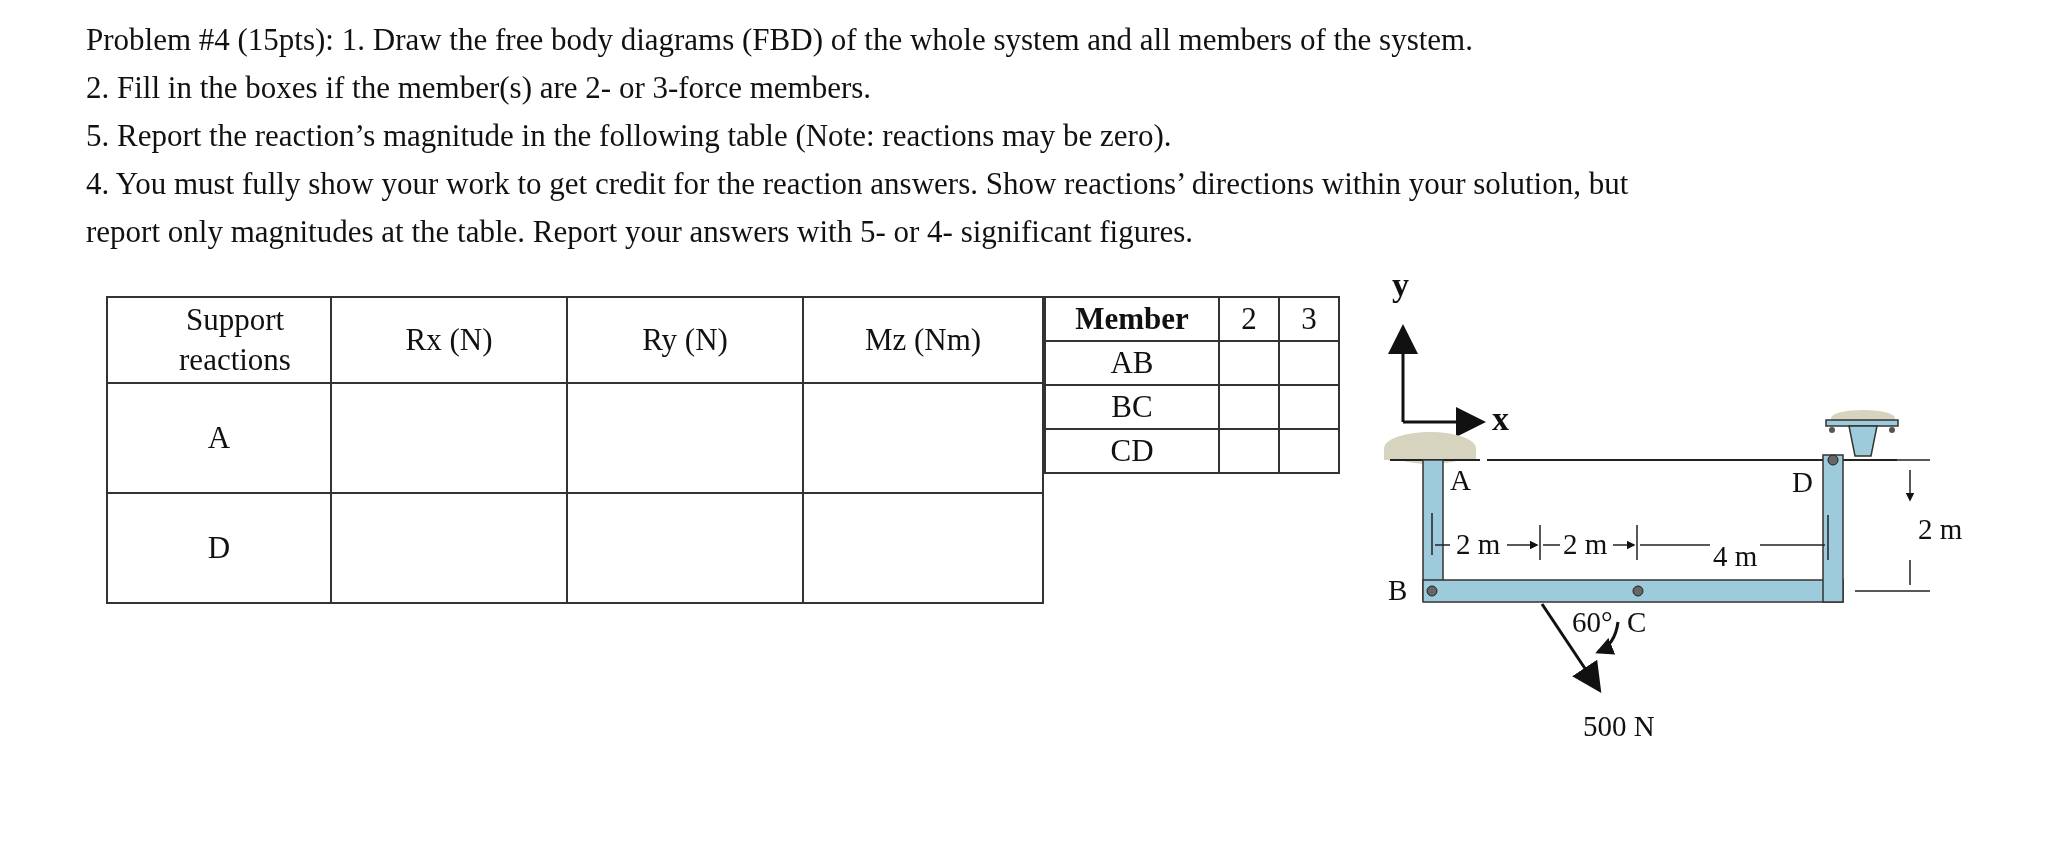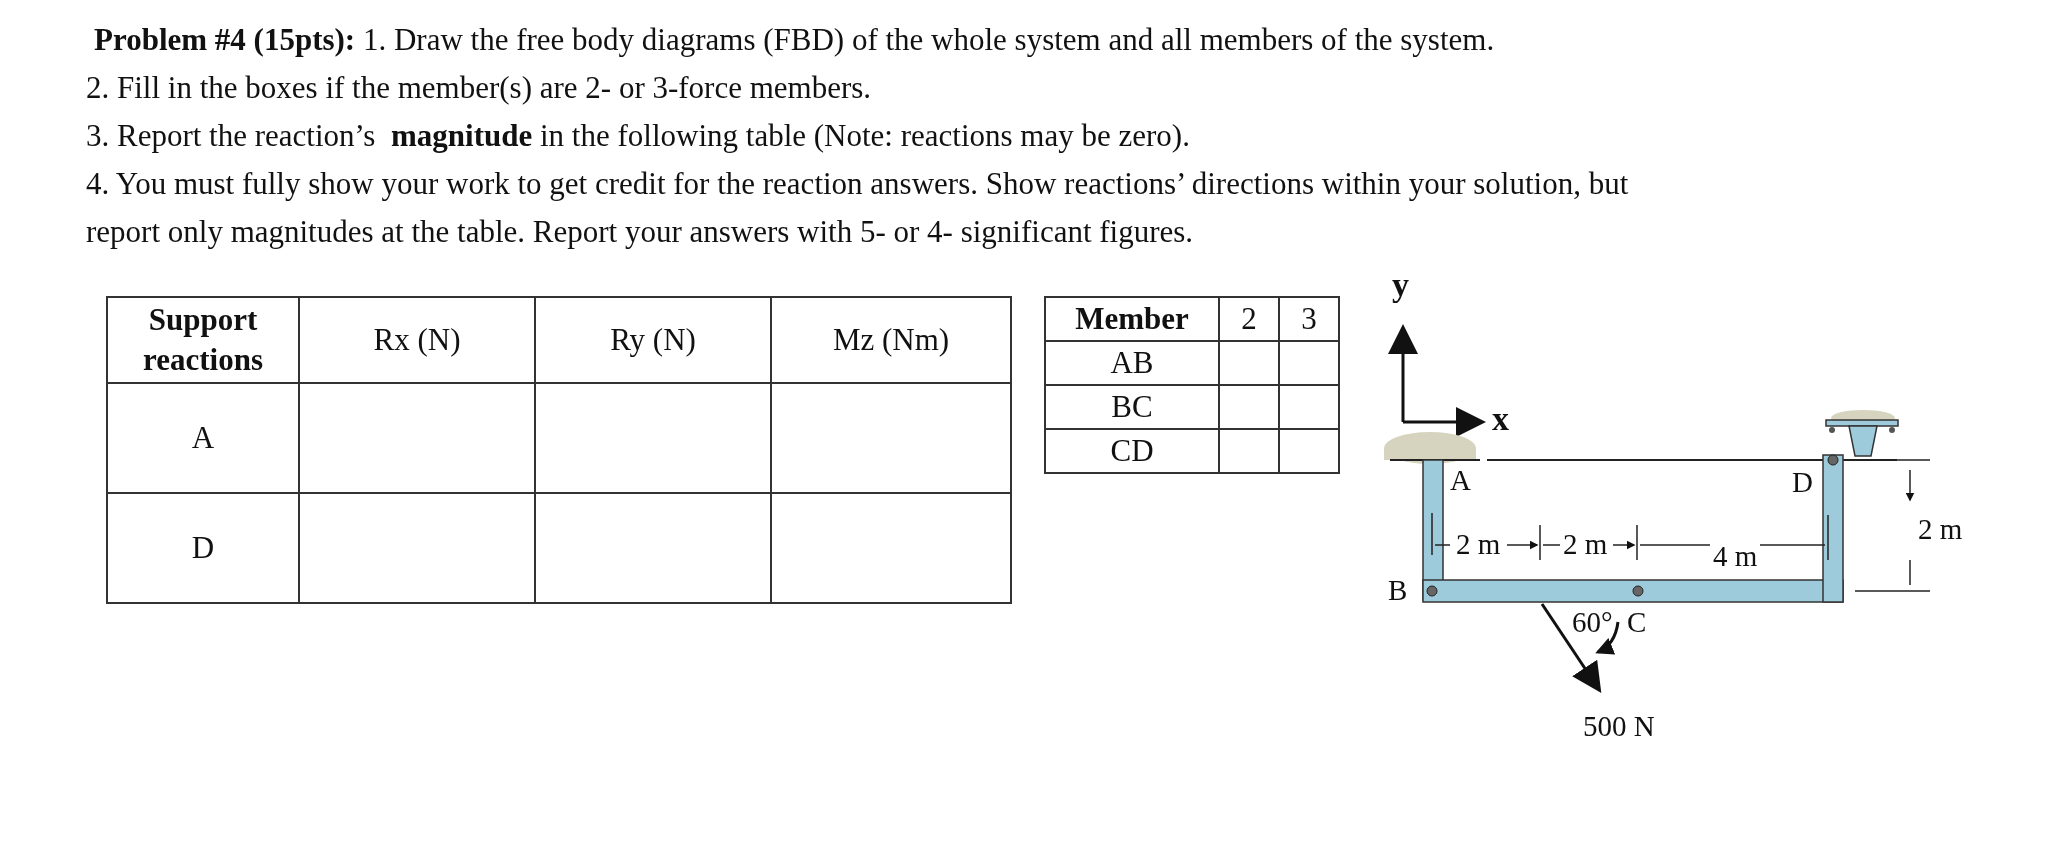--- a/index.html
+++ b/index.html
@@ -1,28 +1,28 @@
 <!DOCTYPE html>
 <html><head>
 <meta charset="utf-8">
 <style>
   html, body { margin: 0; padding: 0; background: #ffffff; }
   body { width: 2071px; height: 860px; position: relative; overflow: hidden;
          font-family: "Liberation Serif", "DejaVu Serif", serif; color: #111; }
   .instructions { position: absolute; left: 86px; top: 16px; width: 1930px;
                   font-size: 31px; line-height: 48px; }
   .instructions p { margin: 0; }
-  .instructions b { font-weight: bold; margin-left: 8px; }
+  .instructions b { font-weight: normal; }
 
   table { border-collapse: collapse; position: absolute; }
   td, th { border: 2px solid #333; text-align: center; vertical-align: middle;
            font-size: 31px; font-weight: normal; padding: 0; }
 
   #reactions { left: 106px; top: 296px; }
-  #reactions th.first { font-weight: bold; line-height: 40px; }
+  #reactions th.first { font-weight: normal; line-height: 40px; padding-left: 32px; }
   #reactions th { height: 84px; }
   #reactions td { height: 108px; }
 
   #members { left: 1044px; top: 296px; }
   #members th, #members td { height: 42px; }
   #members th.first { font-weight: bold; margin-top: 44px; }
 
   .figure { position: absolute; left: 1380px; top: 270px; width: 620px; height: 480px; }
   .fig-label { position: absolute; font-family: "Liberation Serif", serif; font-size: 29px; color: #111; }
   .fig-label.bold { font-weight: bold; font-size: 34px; }
@@ -30,21 +30,21 @@
 </head>
 <body>
 
 <div class="instructions">
   <p>
     <b>Problem #4 (15pts):</b>
     <span>1. Draw the free body diagrams (FBD) of the whole system and all members of the system.</span>
   </p>
   <p>2. Fill in the boxes if the member(s) are 2- or 3-force members.</p>
   <p>
-    <span>3. Report the reaction’s </span><b>magnitude</b><span> in the following table (Note: reactions may be zero).</span>
+    <span>5. Report the reaction’s </span><b>magnitude</b><span> in the following table (Note: reactions may be zero).</span>
   </p>
   <p>4. You must fully show your work to get credit for the reaction answers. Show reactions’ directions within your solution, but</p>
   <p>report only magnitudes at the table. Report your answers with 5- or 4- significant figures.</p>
 </div>
 
 <table id="reactions">
   <tbody>
       <tr>
     <th class="first" style="width:190px">
       <span>Support</span><br>

